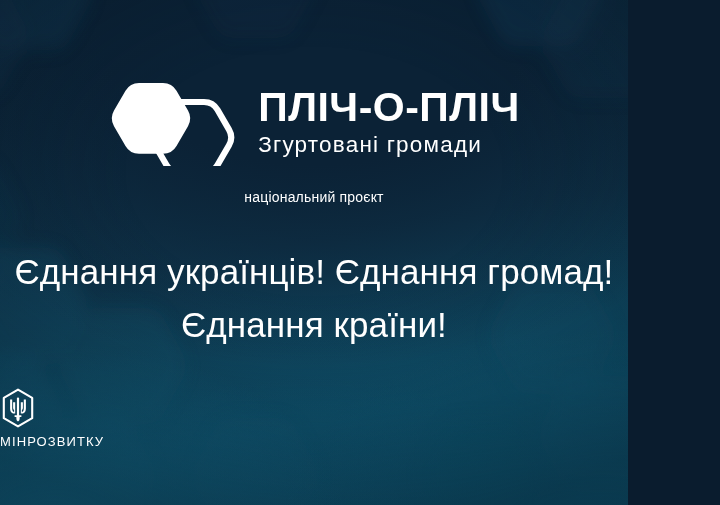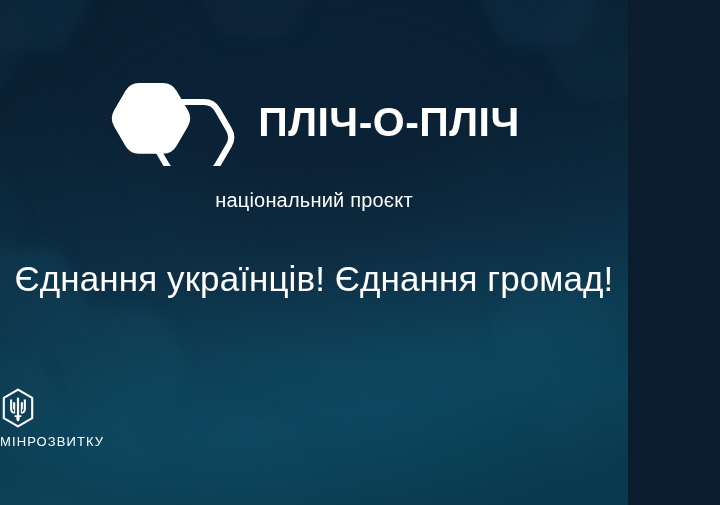--- a/index.html
+++ b/index.html
@@ -77,21 +77,21 @@
     font-size: 22.5px;
     font-weight: 400;
     letter-spacing: 1.2px;
     line-height: 1.25;
     margin-top: 2px;
     white-space: nowrap;
   }
 
   .project-label {
     color: #ffffff;
-    font-size: 20px;
+    font-size: 14px;
     font-weight: 400;
     letter-spacing: .2px;
     margin-top: 23px;
   }
 
   .headline {
     margin-top: 36px;
     text-align: center;
     color: #ffffff;
     font-size: 35px;
@@ -174,28 +174,30 @@
         <svg viewBox="0 0 128 86" aria-hidden="true">
 
           <path d="M 72 22 L 96 22 Q 105 22 109.5 29.8 L 121 49.6 Q 125.5 57.4 121 65.2 L 109.5 85 Q 105 92.8 96 92.8 L 72 92.8 Q 63 92.8 58.5 85 L 47 65.2 Q 42.5 57.4 47 49.6 L 58.5 29.8 Q 63 22 72 22 Z" fill="none" stroke="#ffffff" stroke-width="6.2" stroke-linejoin="round"></path>
 
           <path d="M 31 3 L 55 3 Q 64 3 68.5 10.8 L 80 30.6 Q 84.5 38.4 80 46.2 L 68.5 66 Q 64 73.8 55 73.8 L 31 73.8 Q 22 73.8 17.5 66 L 6 46.2 Q 1.5 38.4 6 30.6 L 17.5 10.8 Q 22 3 31 3 Z" fill="#ffffff"></path>
         </svg>
       </div>
 
       <div class="brand-words">
         <div class="brand-name">ПЛІЧ-О-ПЛІЧ</div>
+        <div class="brand-tagline">Згуртовані громади</div>
       </div>
 
     </div>
 
     <div class="project-label">національний проєкт</div>
 
     <div class="headline">
       <span class="headline-line">Єднання українців! Єднання громад!</span>
+      <span class="headline-line">Єднання країни!</span>
     </div>
 
   </div>
 
   <div class="ministry">
     <div class="ministry-badge">
       <svg viewBox="0 0 36 40" aria-hidden="true">
         <path d="M 18 1.6 L 32.2 9.8 L 32.2 30.2 L 18 38.4 L 3.8 30.2 L 3.8 9.8 Z" fill="none" stroke="#ffffff" stroke-width="2.1" stroke-linejoin="round"></path>
         <g fill="#ffffff">
           <rect x="16.9" y="9.4" width="2.2" height="21.4" rx="1"></rect>

